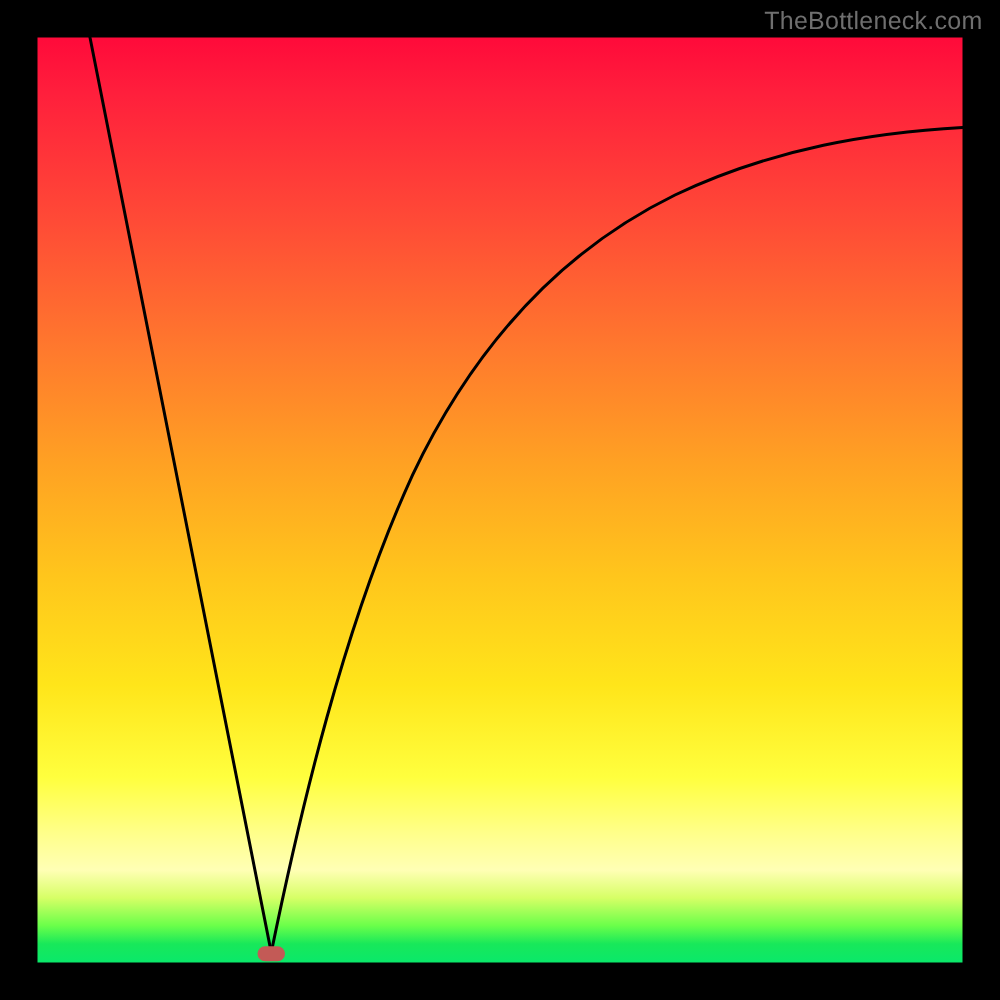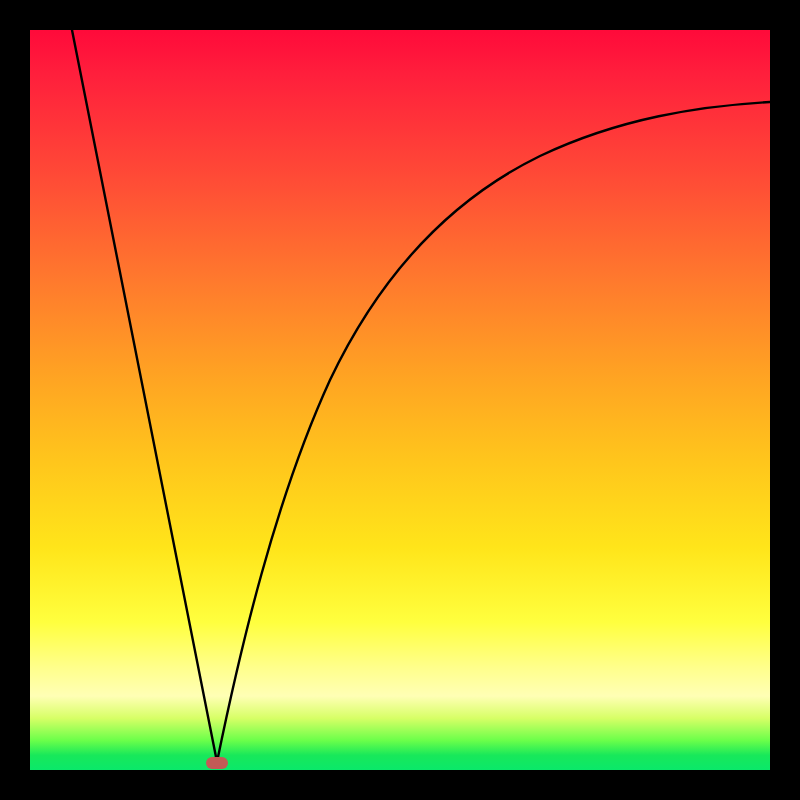--- a/index.html
+++ b/index.html
@@ -83,14 +83,15 @@
       <path d="M 187 732
                C 210 620, 245 470, 300 350
                C 350 245, 420 170, 510 126
                C 590 88, 670 76, 740 72" fill="none" stroke="#000" stroke-width="2.4" stroke-linecap="round"></path>
     </svg>
 
     <div class="minblob" style="left:187px; top:733px;"></div>
 
   </div>
 
+  <div class="watermark">TheBottleneck.com</div>
 
 </div>
 
 </body></html>

